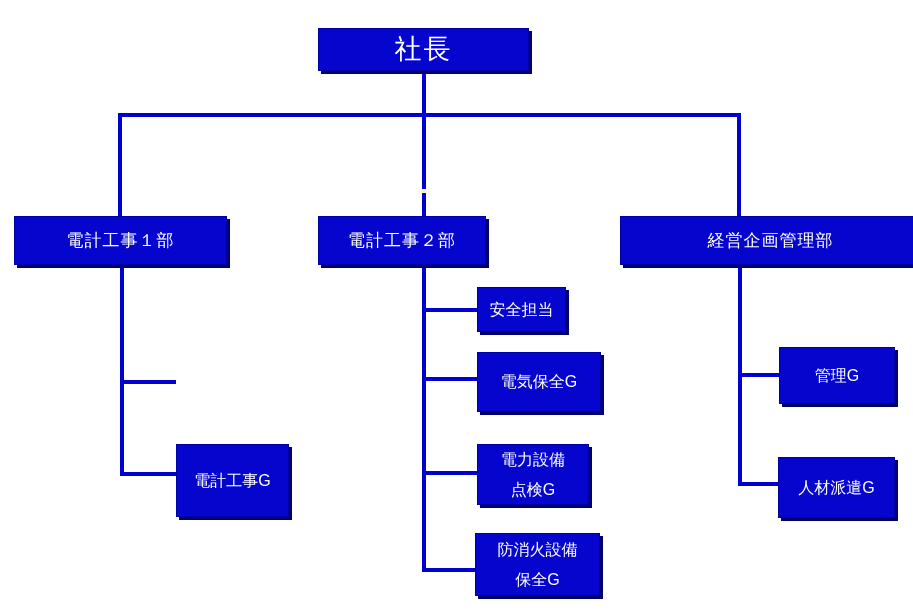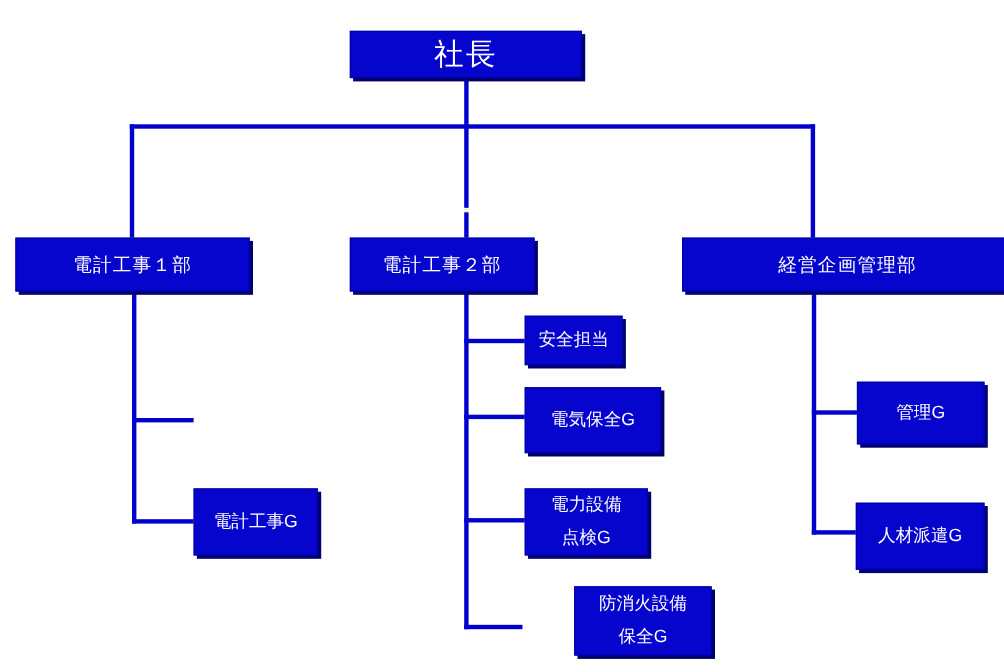--- a/index.html
+++ b/index.html
@@ -40,25 +40,25 @@
     position: absolute;
     background: #F4F4C4;
   }
 
   
   #n-president { left: 318px; top: 28px;  width: 211px; height: 43px; }
   #n-dept1     { left: 14px;  top: 216px; width: 213px; height: 49px; }
   #n-dept2     { left: 318px; top: 216px; width: 168px; height: 49px; }
   #n-dept3     { left: 620px; top: 216px; width: 301px; height: 49px; }
   #n-gijutsu   { left: 176px; top: 352px; width: 113px; height: 61px; }
-  #n-denkei-g  { left: 176px; top: 444px; width: 113px; height: 61px; }
+  #n-denkei-g  { left: 176px; top: 444px; width: 113px; height: 73px; }
   #n-anzen     { left: 477px; top: 287px; width: 89px;  height: 45px; }
   #n-denki-hozen { left: 477px; top: 352px; width: 124px; height: 60px; }
   #n-denryoku  { left: 477px; top: 444px; width: 112px; height: 61px; }
-  #n-bousyouka { left: 475px; top: 533px; width: 125px; height: 63px; margin-left: 47px; }
+  #n-bousyouka { left: 475px; top: 533px; width: 125px; height: 63px; }
   #n-kanri     { left: 779px; top: 347px; width: 116px; height: 57px; }
   #n-jinzai    { left: 778px; top: 457px; width: 117px; height: 61px; }
 
   
   #c-president-drop { left: 422px; top: 71px;  width: 4px;   height: 45px; }
   #c-main-rail      { left: 118px; top: 113px; width: 623px; height: 4px;  }
   #c-left-drop      { left: 118px; top: 113px; width: 4px;   height: 103px;}
   #c-center-drop-a  { left: 422px; top: 113px; width: 4px;   height: 76px; }
   #c-center-drop-b  { left: 422px; top: 193px; width: 4px;   height: 23px; }
   #c-right-drop     { left: 737px; top: 113px; width: 4px;   height: 103px;}

